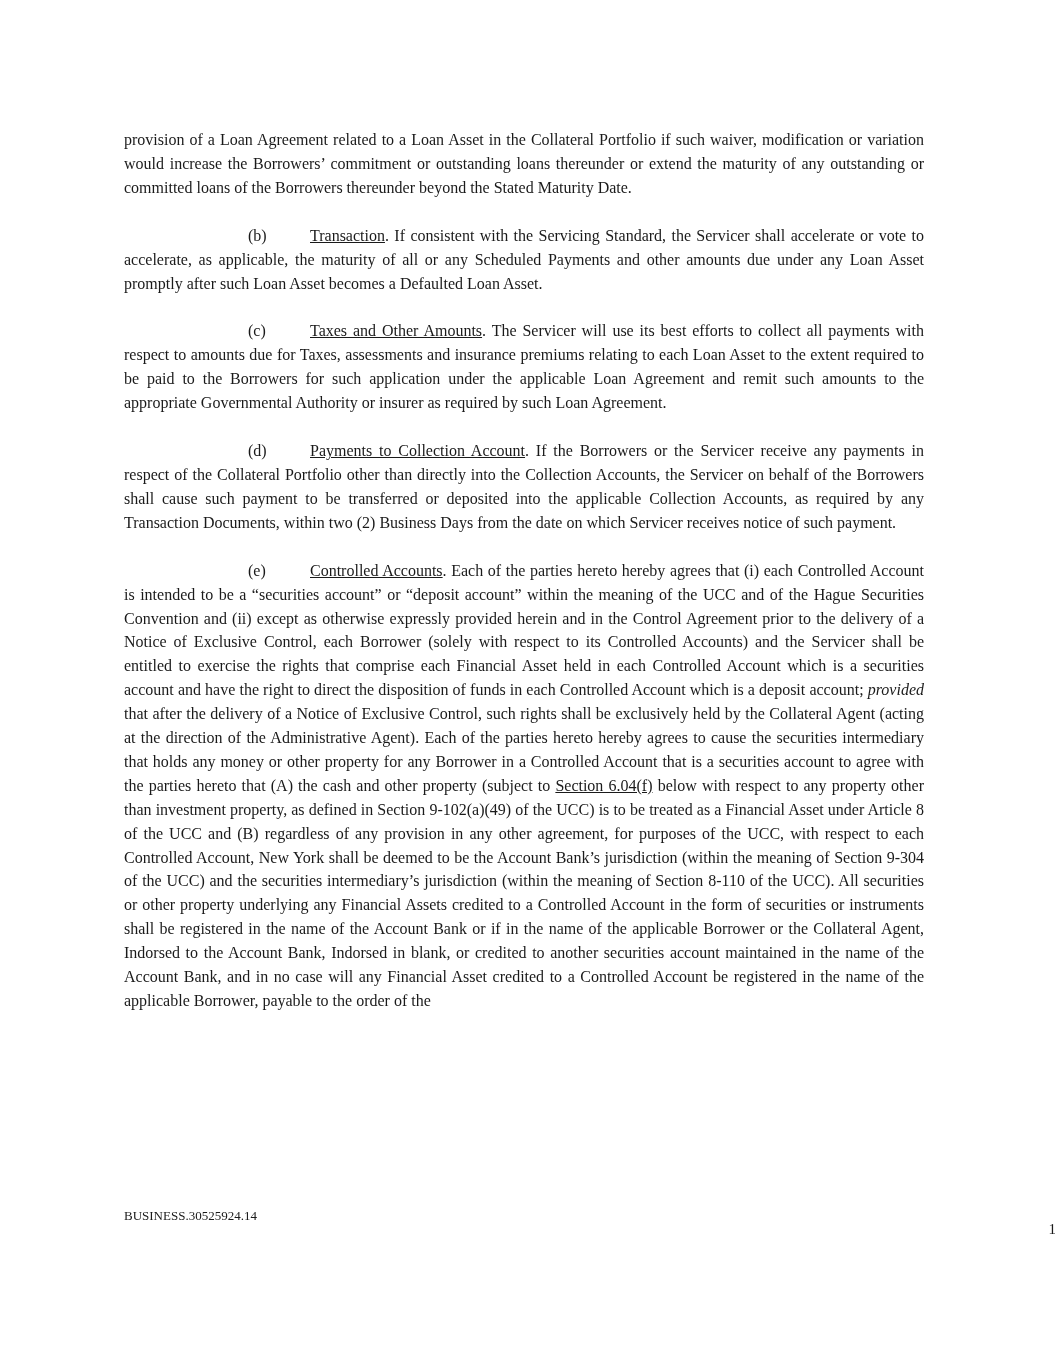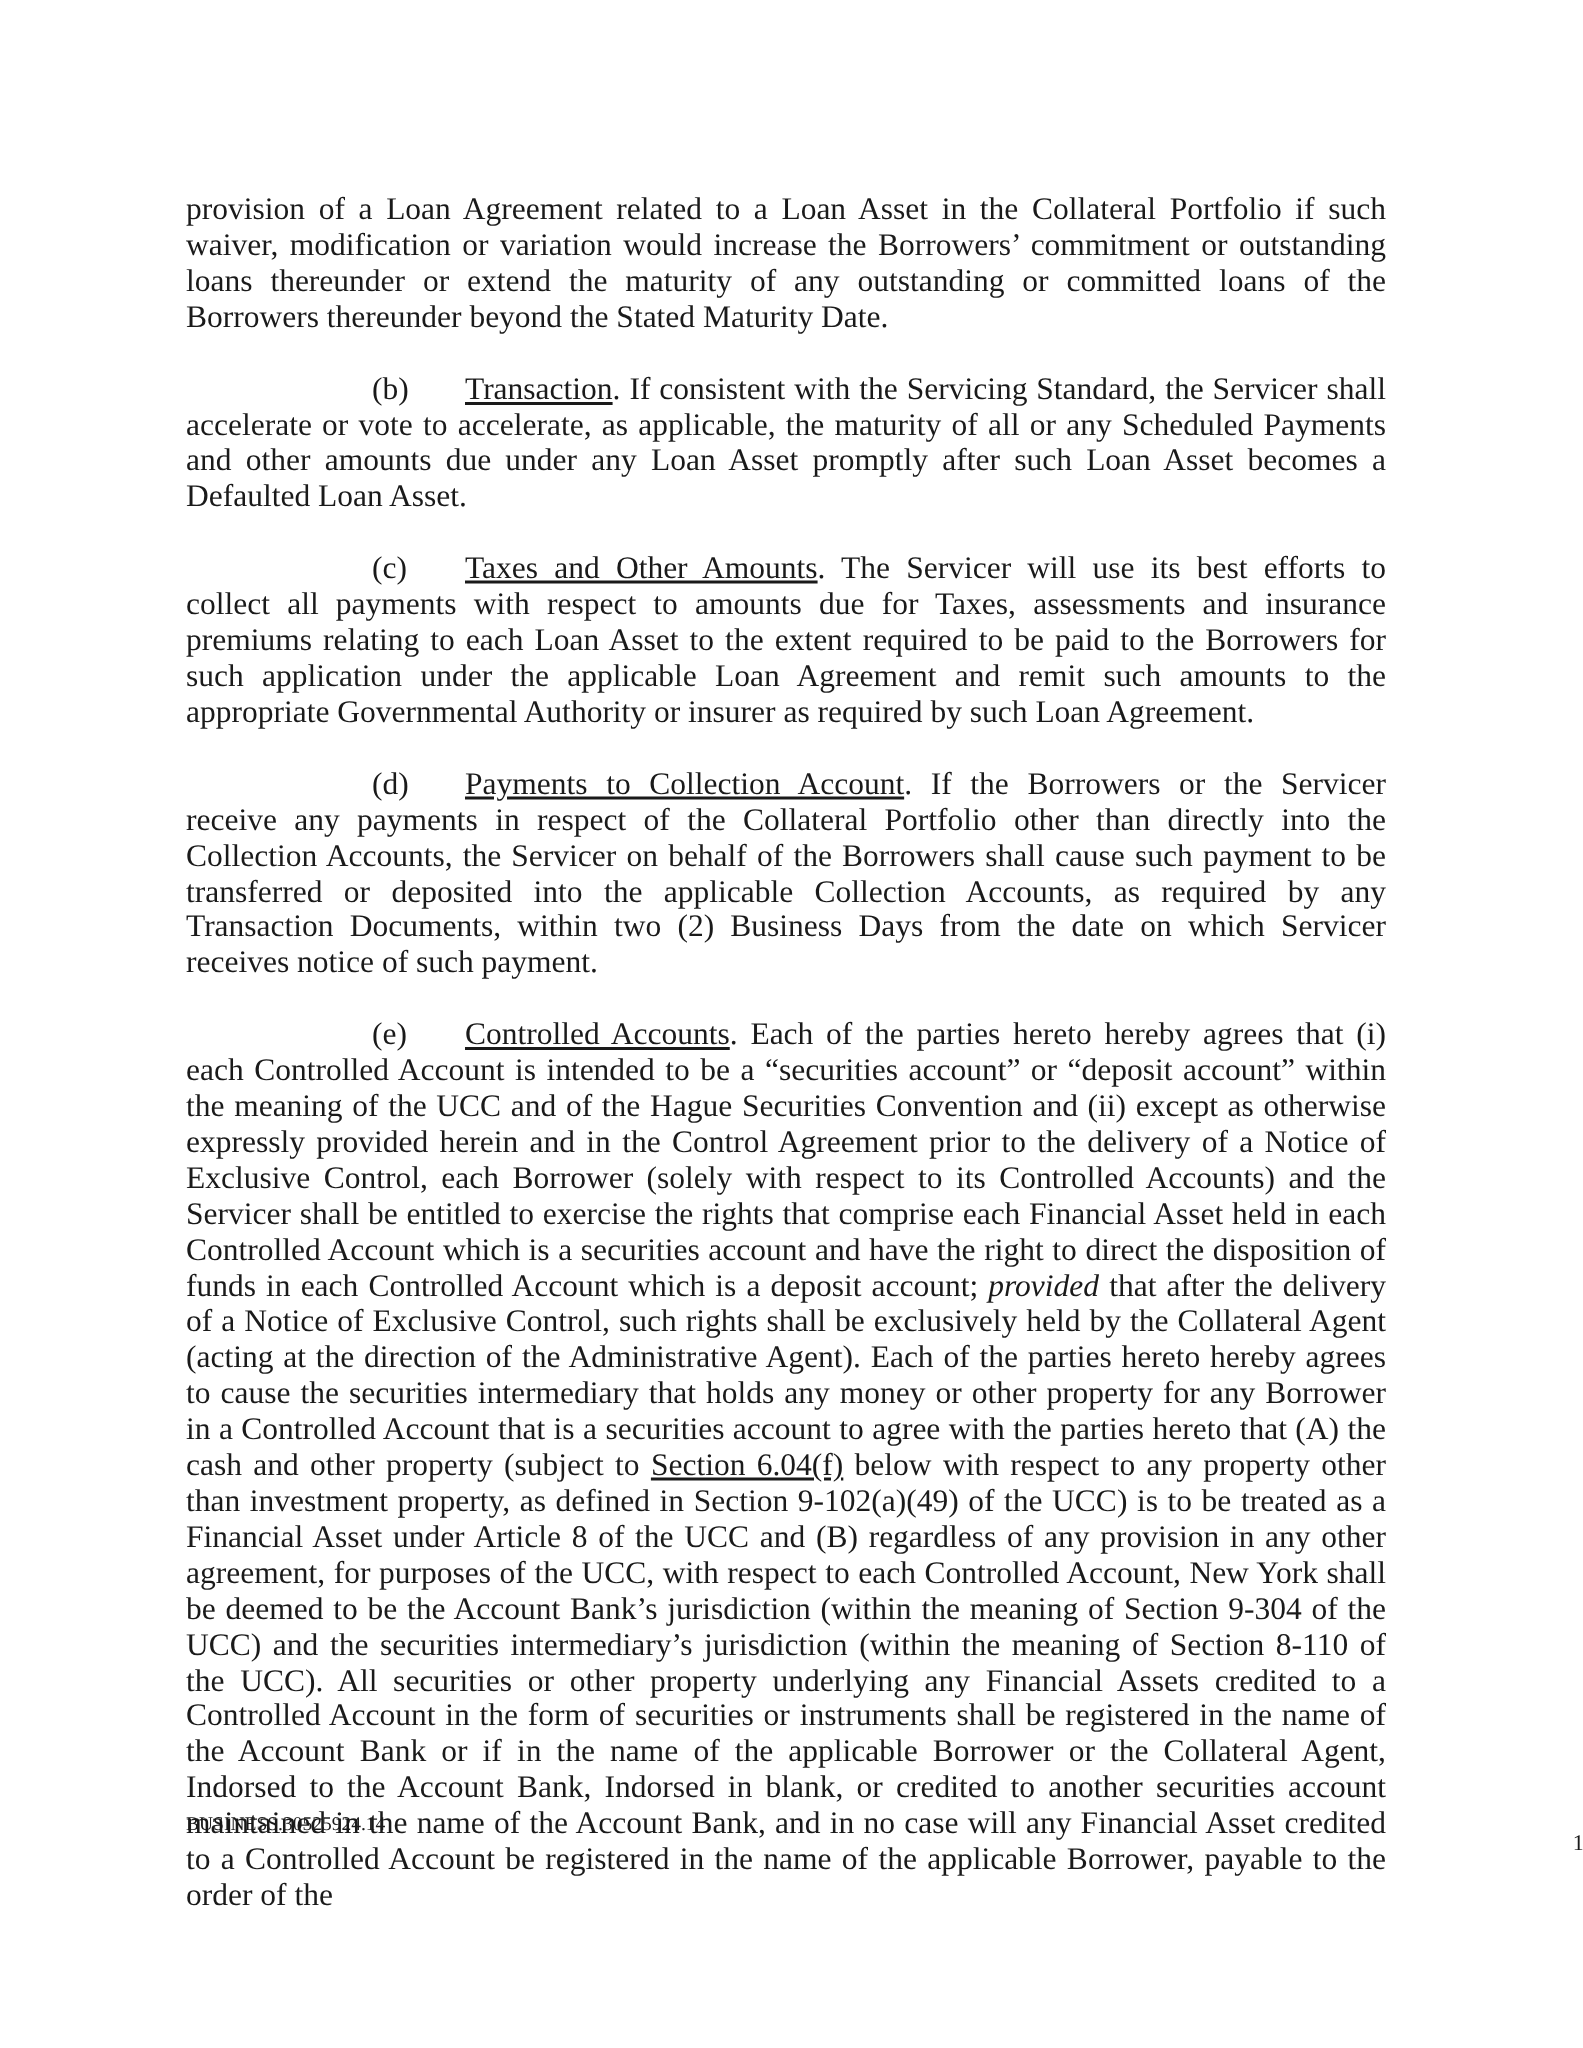--- a/index.html
+++ b/index.html
@@ -1,19 +1,19 @@
 <!DOCTYPE html>
 <html><head>
 <meta charset="utf-8">
 <style>
   html, body { margin: 0; padding: 0; background: #ffffff; }
   body { width: 1055px; height: 1365px; position: relative; overflow: hidden;
          font-family: "Liberation Serif", serif; color: #1a1a1a; }
   .page { position: absolute; left: 124px; top: 128px; width: 800px; }
-  .para { font-size: 21px; line-height: 23.9px; text-align: justify; margin: 0 0 24px 0; }
+  .para { font-size: 16px; line-height: 23.9px; text-align: justify; margin: 0 0 24px 0; }
   .para.indented { text-indent: 124px; }
   .para .label { display: inline-block; width: 62px; text-indent: 0; }
   .u { text-decoration: underline; }
   .i { font-style: italic; }
   .page-number { position: absolute; top: 1221px; left: 16px; width: 1055px; text-align: right;
                  font-size: 15px; }
   .doc-id { position: absolute; top: 1208px; left: 124px; font-size: 13px; }
 </style>
 </head>
 <body>

